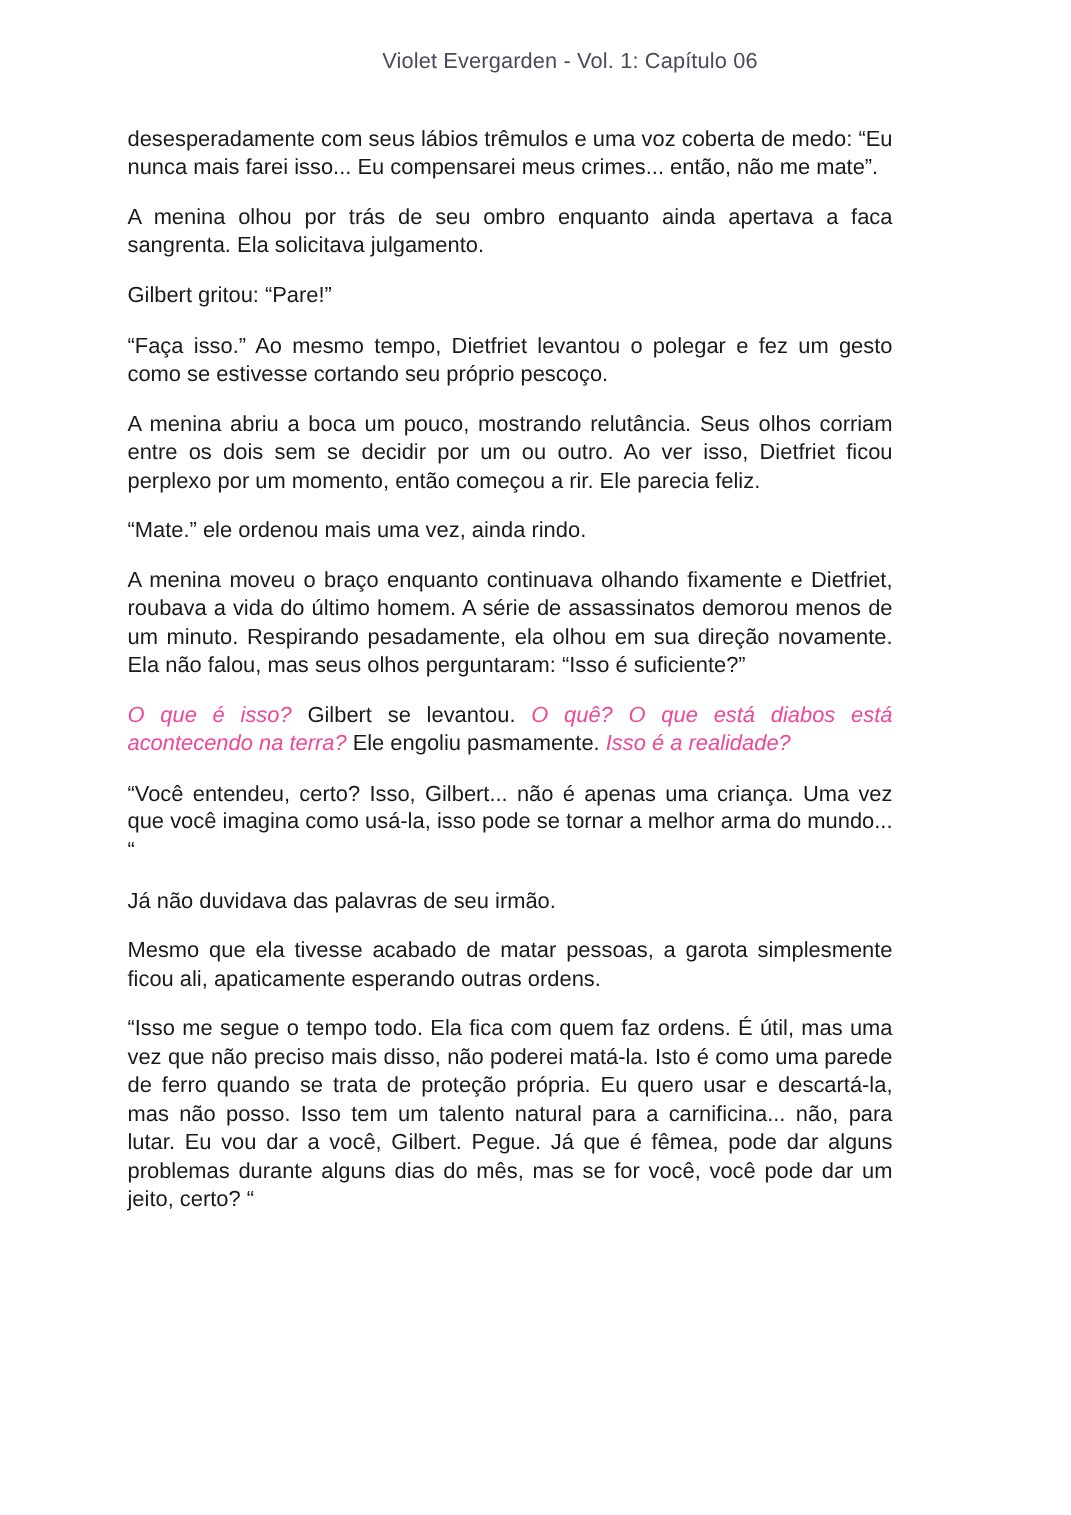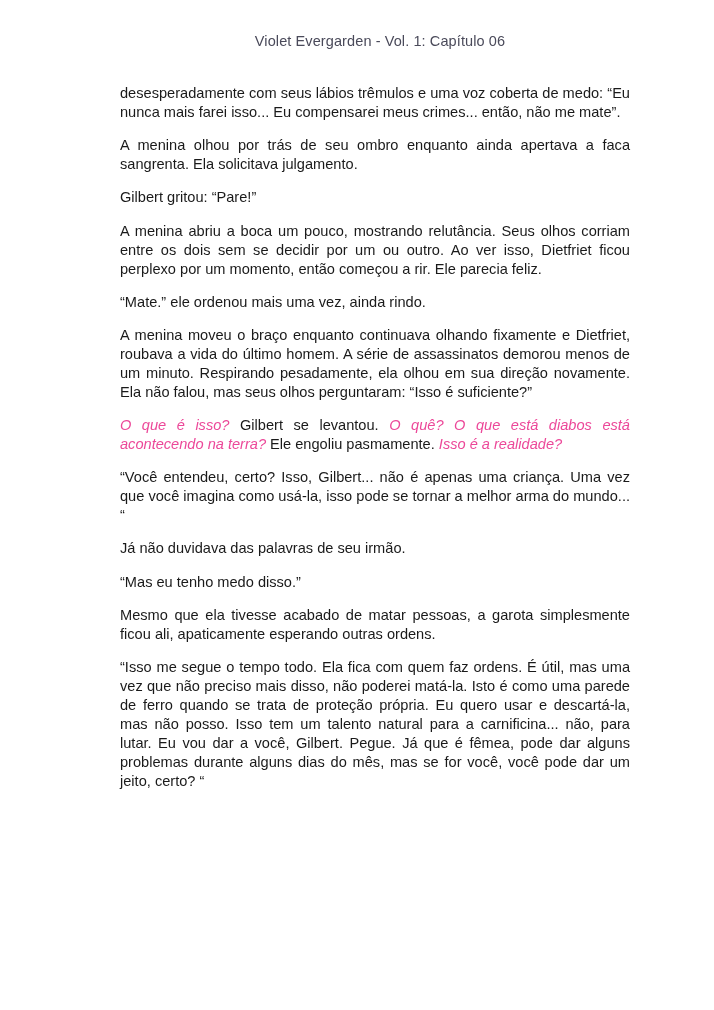--- a/index.html
+++ b/index.html
@@ -22,21 +22,21 @@
       width: 714px;
       text-align: center;
       font-size: 14.5px;
       color: #4a4a5a;
       letter-spacing: 0.1px;
       margin-left: 23px;
     }
     .page-body {
       position: absolute;
       top: 84px;
-      left: 120px;
+      left: 85px;
       width: 510px;
     }
     .para {
       margin: 0 0 14.4px 0;
       font-size: 14.6px;
       line-height: 18.9px;
       text-align: justify;
       text-align-last: left;
     }
     .thought {
@@ -48,22 +48,22 @@
 <body>
 
 <div class="page-header">
   <span>Violet Evergarden - Vol. 1: Capítulo 06</span>
 </div>
 
 <div class="page-body">
   <p class="para">desesperadamente com seus lábios trêmulos e uma voz coberta de medo: “Eu nunca mais farei isso... Eu compensarei meus crimes... então, não me mate”.</p>
   <p class="para">A menina olhou por trás de seu ombro enquanto ainda apertava a faca sangrenta. Ela solicitava julgamento.</p>
   <p class="para">Gilbert gritou: “Pare!”</p>
+  <p class="para">“Faça isso.” Ao mesmo tempo, Dietfriet levantou o polegar e fez um gesto como se estivesse cortando seu próprio pescoço.</p>
   <p class="para">A menina abriu a boca um pouco, mostrando relutância. Seus olhos corriam entre os dois sem se decidir por um ou outro. Ao ver isso, Dietfriet ficou perplexo por um momento, então começou a rir. Ele parecia feliz.</p>
   <p class="para">“Mate.” ele ordenou mais uma vez, ainda rindo.</p>
   <p class="para">A menina moveu o braço enquanto continuava olhando fixamente e Dietfriet, roubava a vida do último homem. A série de assassinatos demorou menos de um minuto. Respirando pesadamente, ela olhou em sua direção novamente. Ela não falou, mas seus olhos perguntaram: “Isso é suficiente?”</p>
   <p class="para"><span class="thought">O que é isso?</span><span> Gilbert se levantou. </span><span class="thought">O quê? O que está diabos está acontecendo na terra?</span><span> Ele engoliu pasmamente. </span><span class="thought">Isso é a realidade?</span></p>
   <p class="para">“Você entendeu, certo? Isso, Gilbert... não é apenas uma criança. Uma vez que você imagina como usá-la, isso pode se tornar a melhor arma do mundo... “</p>
   <p class="para">Já não duvidava das palavras de seu irmão.</p>
-  <p class="para">“Mas eu tenho medo disso.”</p>
   <p class="para">Mesmo que ela tivesse acabado de matar pessoas, a garota simplesmente ficou ali, apaticamente esperando outras ordens.</p>
   <p class="para">“Isso me segue o tempo todo. Ela fica com quem faz ordens. É útil, mas uma vez que não preciso mais disso, não poderei matá-la. Isto é como uma parede de ferro quando se trata de proteção própria. Eu quero usar e descartá-la, mas não posso. Isso tem um talento natural para a carnificina... não, para lutar. Eu vou dar a você, Gilbert. Pegue. Já que é fêmea, pode dar alguns problemas durante alguns dias do mês, mas se for você, você pode dar um jeito, certo? “</p>
 </div>
 
 </body></html>

